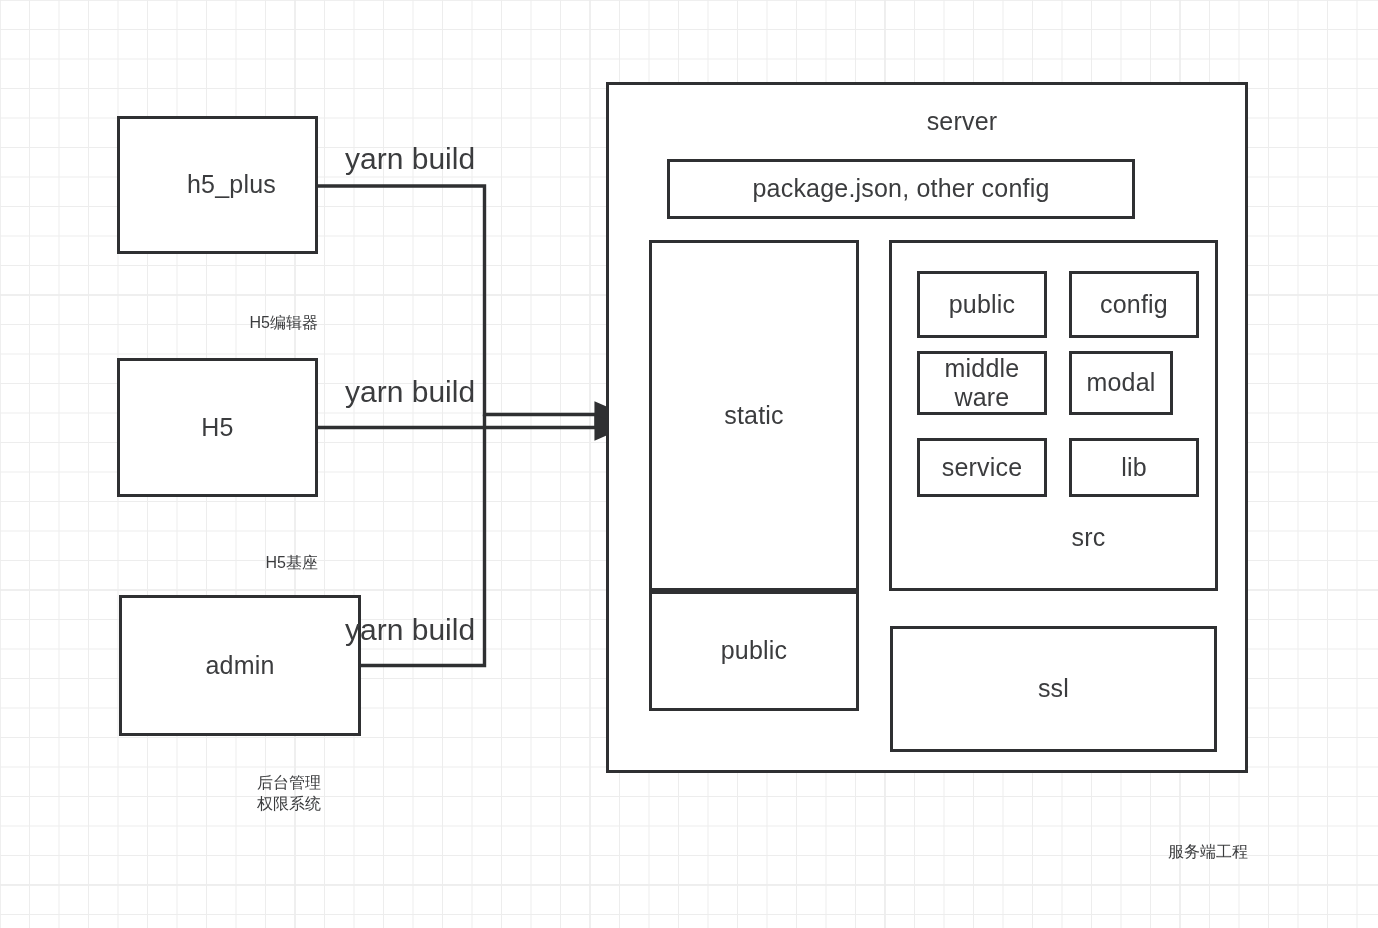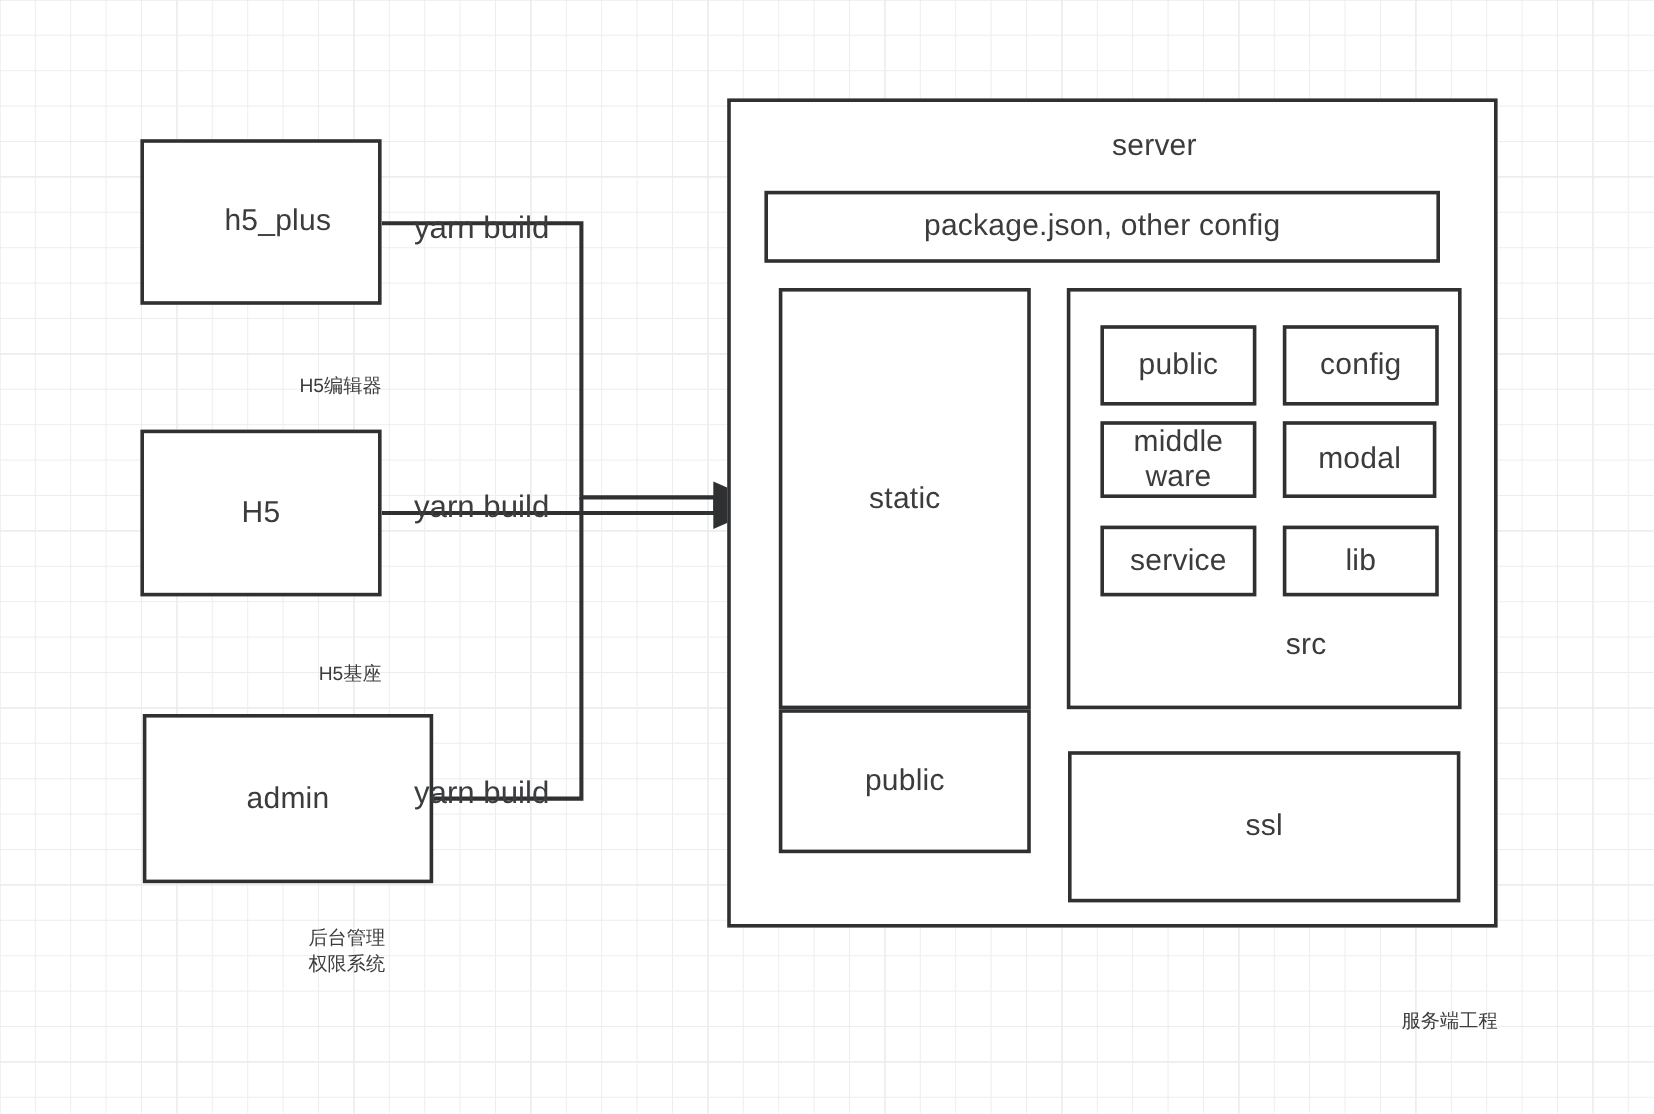--- a/index.html
+++ b/index.html
@@ -56,24 +56,23 @@
     position: absolute;
     color: #3b3c3e;
     font-size: 16px;
     line-height: 1.27;
     text-align: right;
     white-space: pre-line;
   }
   .edge-label {
     position: absolute;
     color: #3b3c3e;
-    font-size: 26px;
+    font-size: 30px;
     white-space: nowrap;
     background: transparent;
-    margin-top: 32px;
   }
   .container-title {
     position: absolute;
     left: 0;
     width: 100%;
     text-align: center;
     font-size: 25px;
     color: #3b3c3e;
     padding-left: 35px;
   }
@@ -127,42 +126,42 @@
   <div class="edge-label" style="left:345px; top:613px;">
     <span>yarn build</span>
   </div>
 
   <div class="node container" style="left:606px; top:82px; width:642px; height:691px;">
 
     <div class="container-title" style="top:22px;">
       <span>server</span>
     </div>
 
-    <div class="node" style="left:28px; top:74px; width:563px; height:60px;">
+    <div class="node" style="left:58px; top:74px; width:468px; height:60px;">
       <span>package.json, other config</span>
     </div>
 
     <div class="node" style="left:40px; top:155px; width:210px; height:351px;">
       <span>static</span>
     </div>
 
     <div class="node container" style="left:280px; top:155px; width:329px; height:351px;">
 
       <div class="node" style="left:25px; top:28px; width:130px; height:67px;">
         <span>public</span>
       </div>
       <div class="node" style="left:177px; top:28px; width:130px; height:67px;">
         <span>config</span>
       </div>
 
       <div class="node" style="left:25px; top:108px; width:130px; height:64px; white-space:pre-line;">
         <span style="white-space:pre-line;">middle
 ware</span>
       </div>
-      <div class="node" style="left:177px; top:108px; width:128px; height:64px;">
+      <div class="node" style="left:177px; top:108px; width:104px; height:64px;">
         <span>modal</span>
       </div>
 
       <div class="node" style="left:177px; top:195px; width:130px; height:59px;">
         <span>lib</span>
       </div>
       <div class="node" style="left:25px; top:195px; width:130px; height:59px;">
         <span>service</span>
       </div>
 

